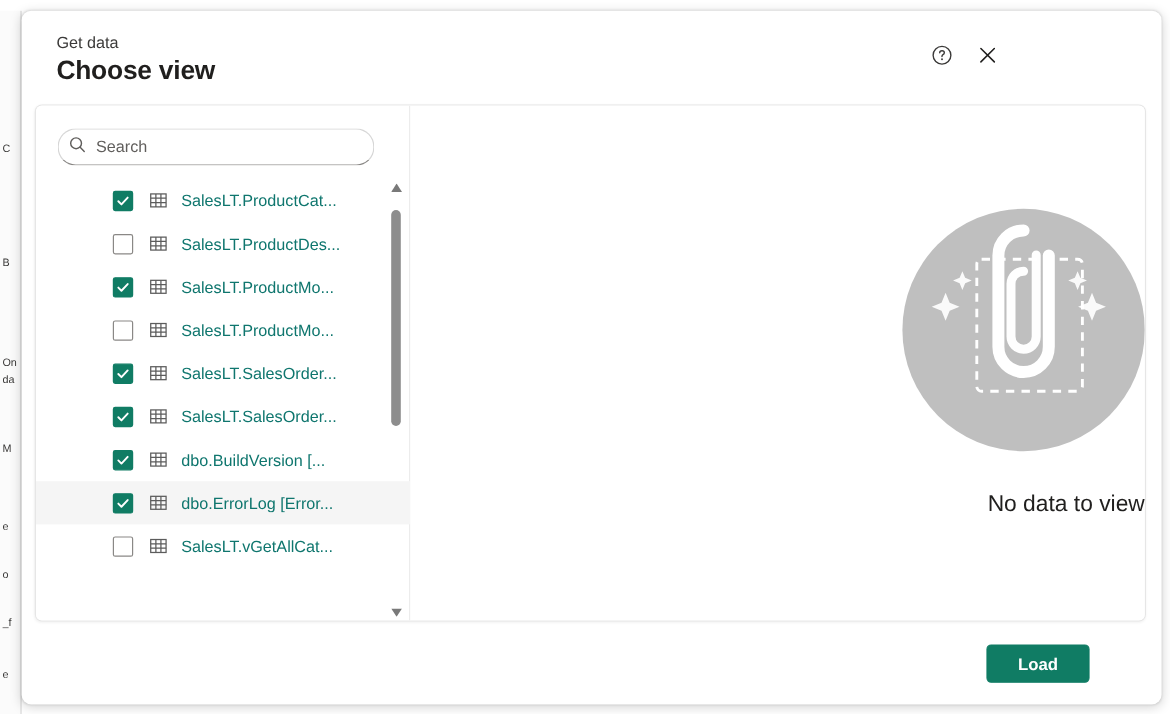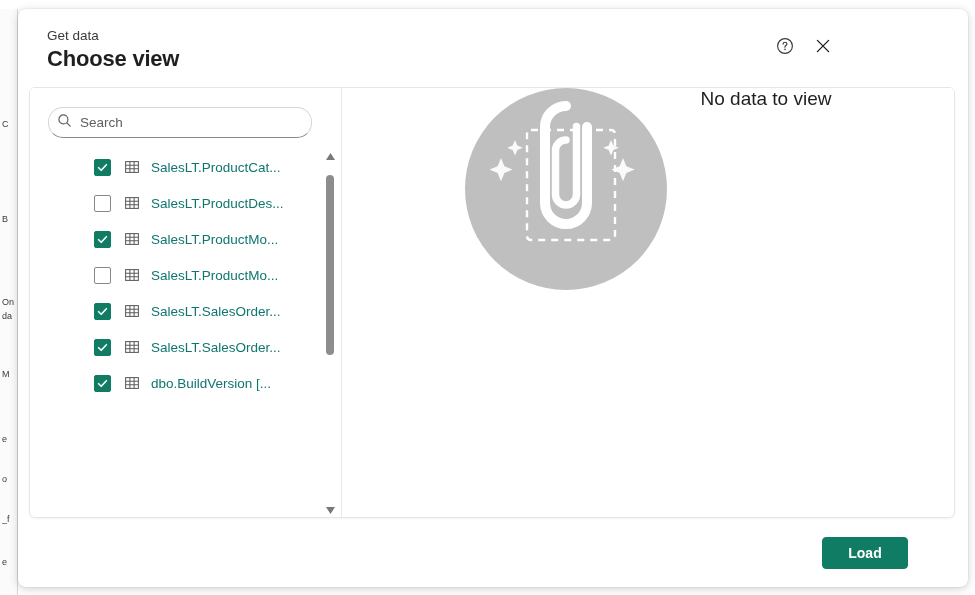--- a/index.html
+++ b/index.html
@@ -262,22 +262,22 @@
     background: #8d8d8d;
     border-radius: 4px;
   }
 
   
   .empty-state {
     position: absolute;
     left: 0; top: 0;
     width: 100%; height: 100%;
     display: flex;
-    flex-direction: row;
-    align-items: flex-start;
+    flex-direction: column;
+    align-items: flex-end;
     justify-content: center;
     gap: 34px;
   }
   .empty-art {
     position: relative;
     width: 202px; height: 202px;
     border-radius: 50%;
     background: #bfbfbf;
     display: flex;
     align-items: center;
@@ -453,20 +453,44 @@
               </svg>
             </span>
             <span class="row-icon">
               <svg width="16" height="16" viewBox="0 0 16 16" fill="none">
                 <rect x="1.6" y="2.6" width="12.8" height="10.8" stroke="#5c5c5c" stroke-width="1.05"></rect>
                 <path d="M1.6 6.2h12.8M1.6 9.8h12.8M5.9 2.6v10.8M10.1 2.6v10.8" stroke="#5c5c5c" stroke-width="1.05"></path>
               </svg>
             </span>
             <span class="row-label">dbo.BuildVersion [...</span>
           </div>
+          <div class="tree-row child hovered">
+            <span class="cbox checked">
+              <svg width="11" height="11" viewBox="0 0 11 11" fill="none">
+                <path d="M1.6 5.7l2.6 2.6 5.2-5.6" stroke="#ffffff" stroke-width="1.6" stroke-linecap="round" stroke-linejoin="round"></path>
+              </svg>
+            </span>
+            <span class="row-icon">
+              <svg width="16" height="16" viewBox="0 0 16 16" fill="none">
+                <rect x="1.6" y="2.6" width="12.8" height="10.8" stroke="#5c5c5c" stroke-width="1.05"></rect>
+                <path d="M1.6 6.2h12.8M1.6 9.8h12.8M5.9 2.6v10.8M10.1 2.6v10.8" stroke="#5c5c5c" stroke-width="1.05"></path>
+              </svg>
+            </span>
+            <span class="row-label">dbo.ErrorLog [Error...</span>
+          </div>
+          <div class="tree-row child">
+            <span class="cbox unchecked"></span>
+            <span class="row-icon">
+              <svg width="16" height="16" viewBox="0 0 16 16" fill="none">
+                <rect x="1.6" y="2.6" width="12.8" height="10.8" stroke="#5c5c5c" stroke-width="1.05"></rect>
+                <path d="M1.6 6.2h12.8M1.6 9.8h12.8M5.9 2.6v10.8M10.1 2.6v10.8" stroke="#5c5c5c" stroke-width="1.05"></path>
+              </svg>
+            </span>
+            <span class="row-label">SalesLT.vGetAllCat...</span>
+          </div>
         </div>
 
       <div class="scrollbar">
         <div class="sb-arrow">
           <svg width="9" height="7" viewBox="0 0 9 7">
               <path d="M4.5 0L9 7H0z" fill="#797979"></path>
             </svg>
         </div>
         <div class="sb-track">
           <div class="sb-thumb"></div>

